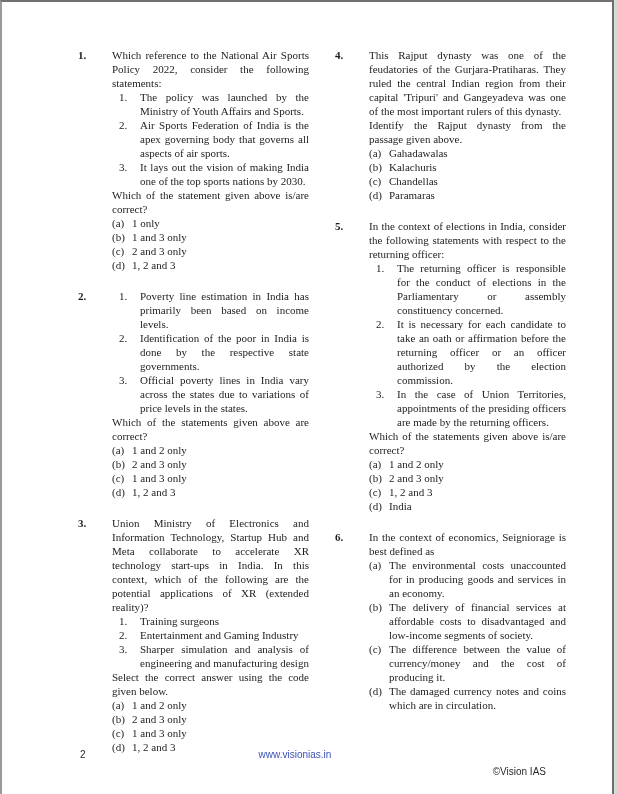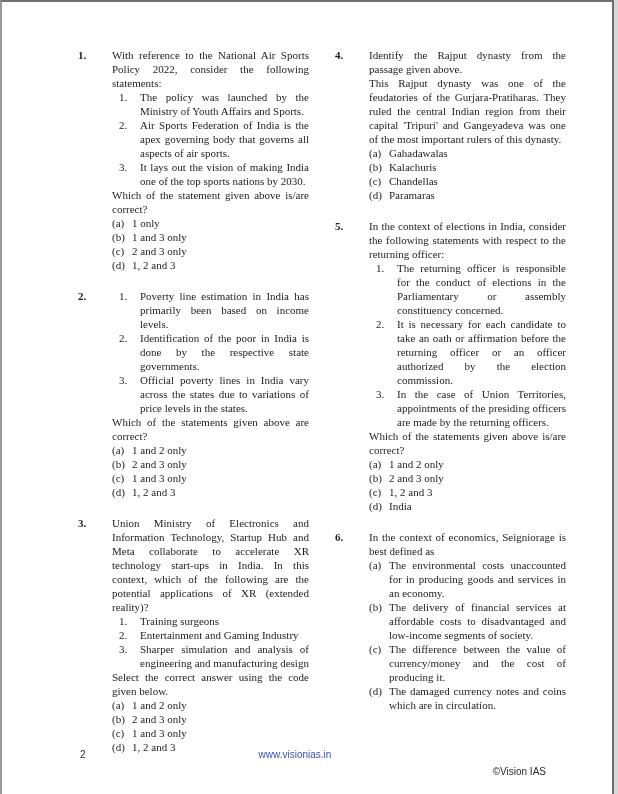--- a/index.html
+++ b/index.html
@@ -67,21 +67,21 @@
 <body>
 
 <div class="page">
   <div class="content">
 
     <div class="col">
 
       <div class="question">
         <div class="qnum">1.</div>
         <div class="qbody">
-          <p class="jtext">With reference to the National Air Sports Policy 2022, consider the following statements:</p>
+          <p class="jtext">Which reference to the National Air Sports Policy 2022, consider the following statements:</p>
           <div class="sub">
             <span class="sn">1.</span>
             <span class="st">The policy was launched by the Ministry of Youth Affairs and Sports.</span>
           </div>
           <div class="sub">
             <span class="sn">2.</span>
             <span class="st">Air Sports Federation of India is the apex governing body that governs all aspects of air sports.</span>
           </div>
           <div class="sub">
             <span class="sn">3.</span>
@@ -178,22 +178,22 @@
         </div>
       </div>
 
     </div>
 
     <div class="col">
 
       <div class="question">
         <div class="qnum">4.</div>
         <div class="qbody">
+          <p class="jtext">This Rajput dynasty was one of the feudatories of the Gurjara-Pratiharas. They ruled the central Indian region from their capital 'Tripuri' and Gangeyadeva was one of the most important rulers of this dynasty.</p>
           <p class="jtext">Identify the Rajput dynasty from the passage given above.</p>
-          <p class="jtext">This Rajput dynasty was one of the feudatories of the Gurjara-Pratiharas. They ruled the central Indian region from their capital 'Tripuri' and Gangeyadeva was one of the most important rulers of this dynasty.</p>
           <div class="opt">
             <span class="ol">(a)</span>
             <span class="ot">Gahadawalas</span>
           </div>
           <div class="opt">
             <span class="ol">(b)</span>
             <span class="ot">Kalachuris</span>
           </div>
           <div class="opt">
             <span class="ol">(c)</span>

